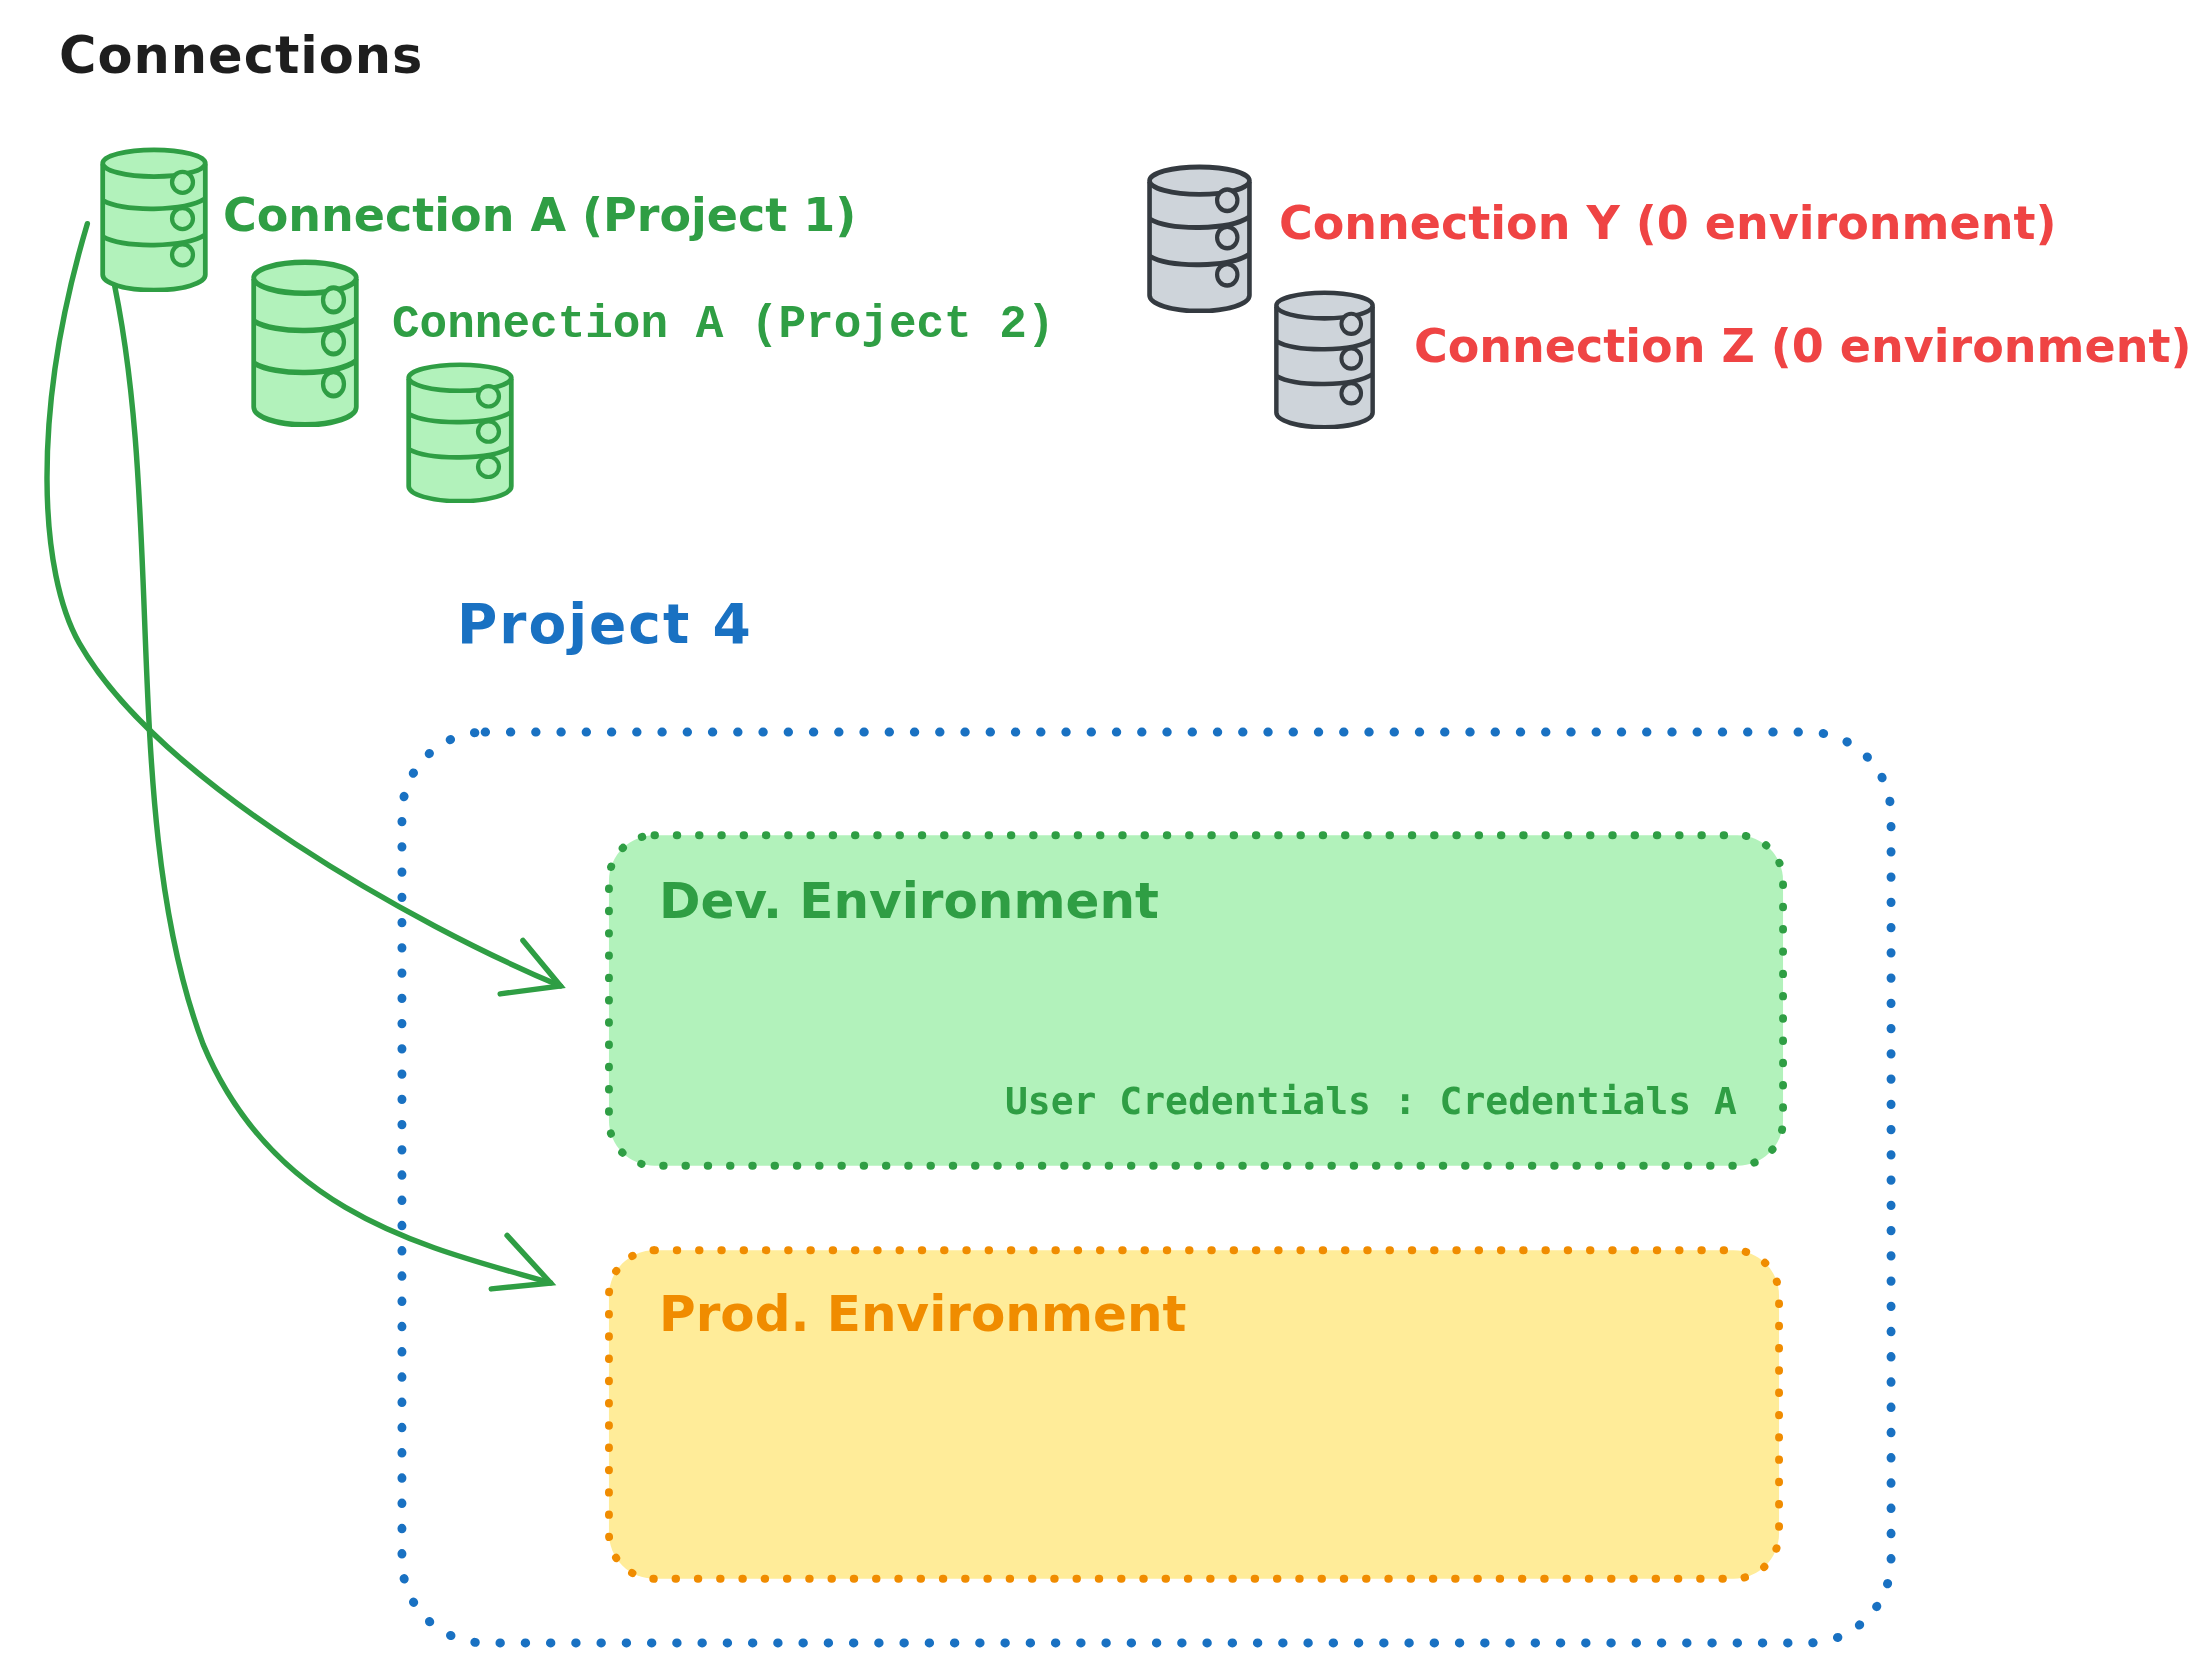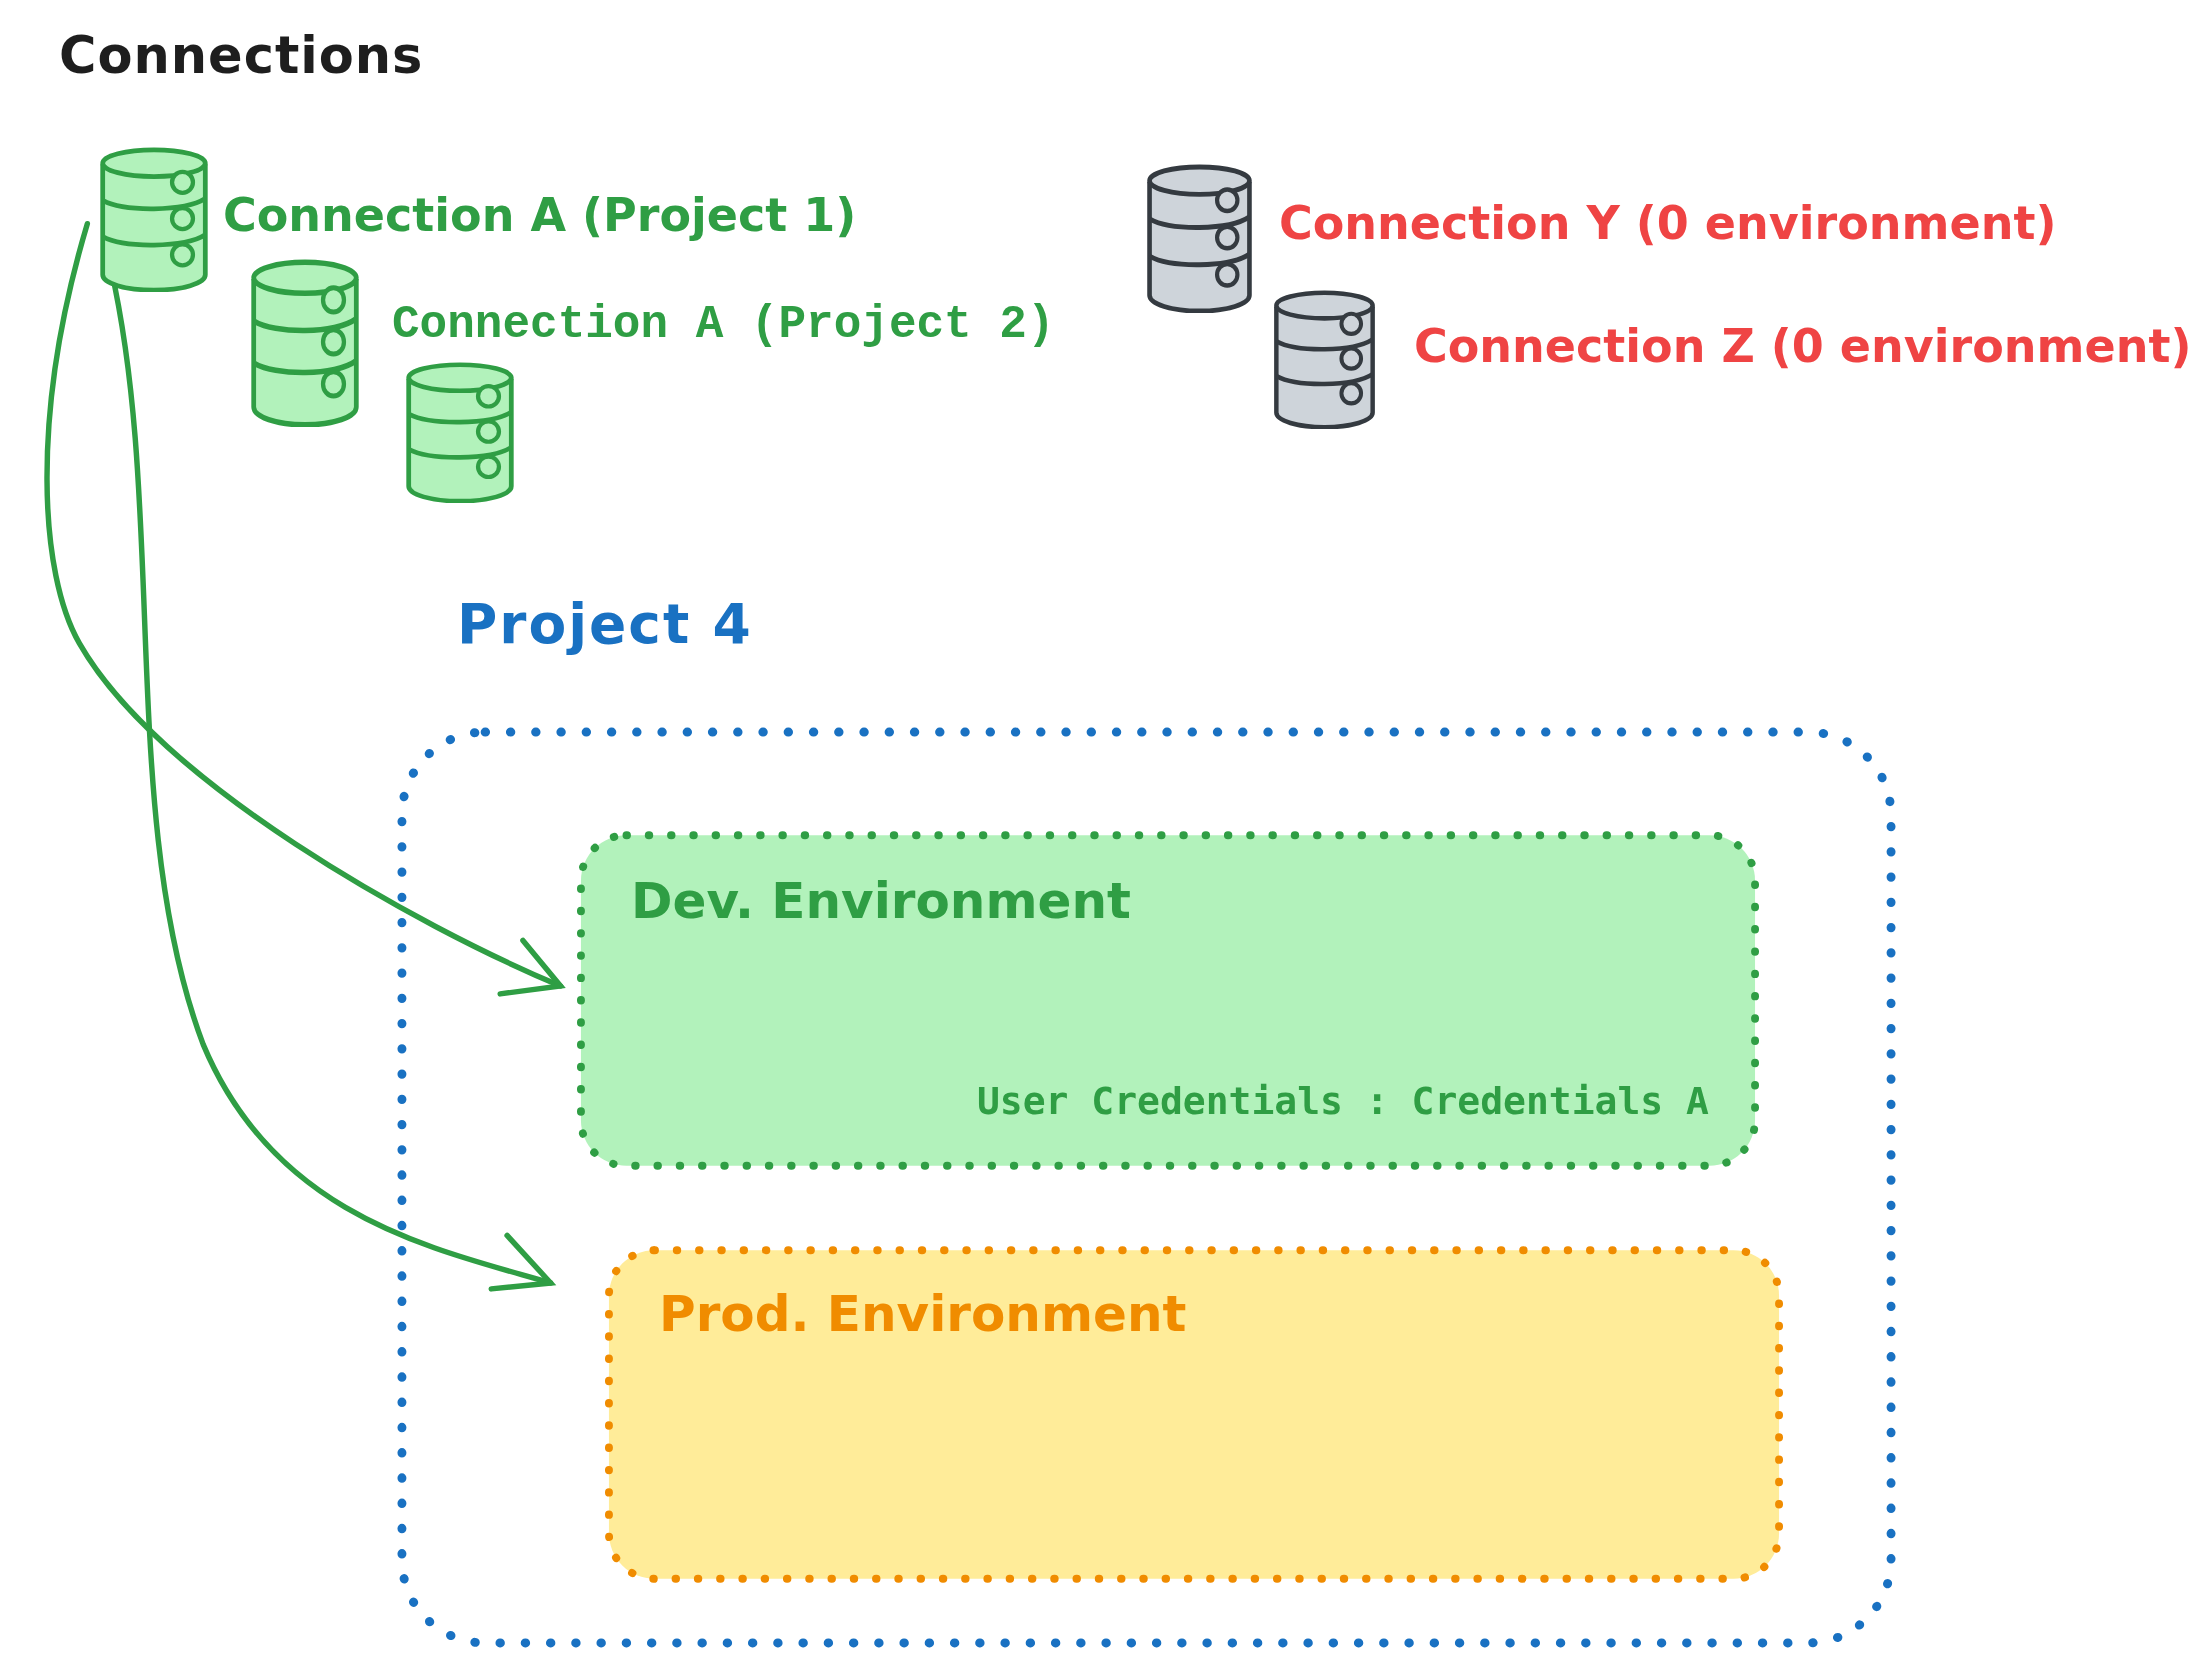--- a/index.html
+++ b/index.html
@@ -107,21 +107,21 @@
   <div class="abs hand conn-label-gray" style="left:1414px;top:319px;">Connection Z (0 environment)</div>
 
   <div class="abs hand project-title">Project 4</div>
 
   <div class="box" style="left:396px;top:726px;width:1501px;height:923px;">
     <svg width="1501" height="923" viewBox="0 0 1516 932">
       <rect x="6" y="6" width="1504" height="920" rx="84" fill="none" stroke="#1971c2" stroke-width="9" stroke-linecap="round" stroke-dasharray="0.5 25"></rect>
     </svg>
   </div>
 
-  <div class="box" style="left:576px;top:830px;width:1184px;height:341px;">
+  <div class="box" style="left:604px;top:830px;width:1184px;height:341px;">
     <svg width="1184" height="341" viewBox="0 0 1196 344">
       <rect x="5" y="5" width="1186" height="334" rx="46" fill="#b2f2bb" stroke="#2f9e44" stroke-width="8" stroke-linecap="round" stroke-dasharray="0.5 22"></rect>
     </svg>
     <div class="abs hand env-label" style="left:55px;top:42px;color:#2f9e44;">Dev. Environment</div>
     <div class="abs mono" style="right:51px;bottom:48px;font-size:38px;color:#2f9e44;">User Credentials : Credentials A</div>
   </div>
 
   <div class="box" style="left:604px;top:1245px;width:1180px;height:339px;">
     <svg width="1180" height="339" viewBox="0 0 1192 342">
       <rect x="5" y="5" width="1182" height="332" rx="46" fill="#ffec99" stroke="#f08c00" stroke-width="8" stroke-linecap="round" stroke-dasharray="0.5 22"></rect>

